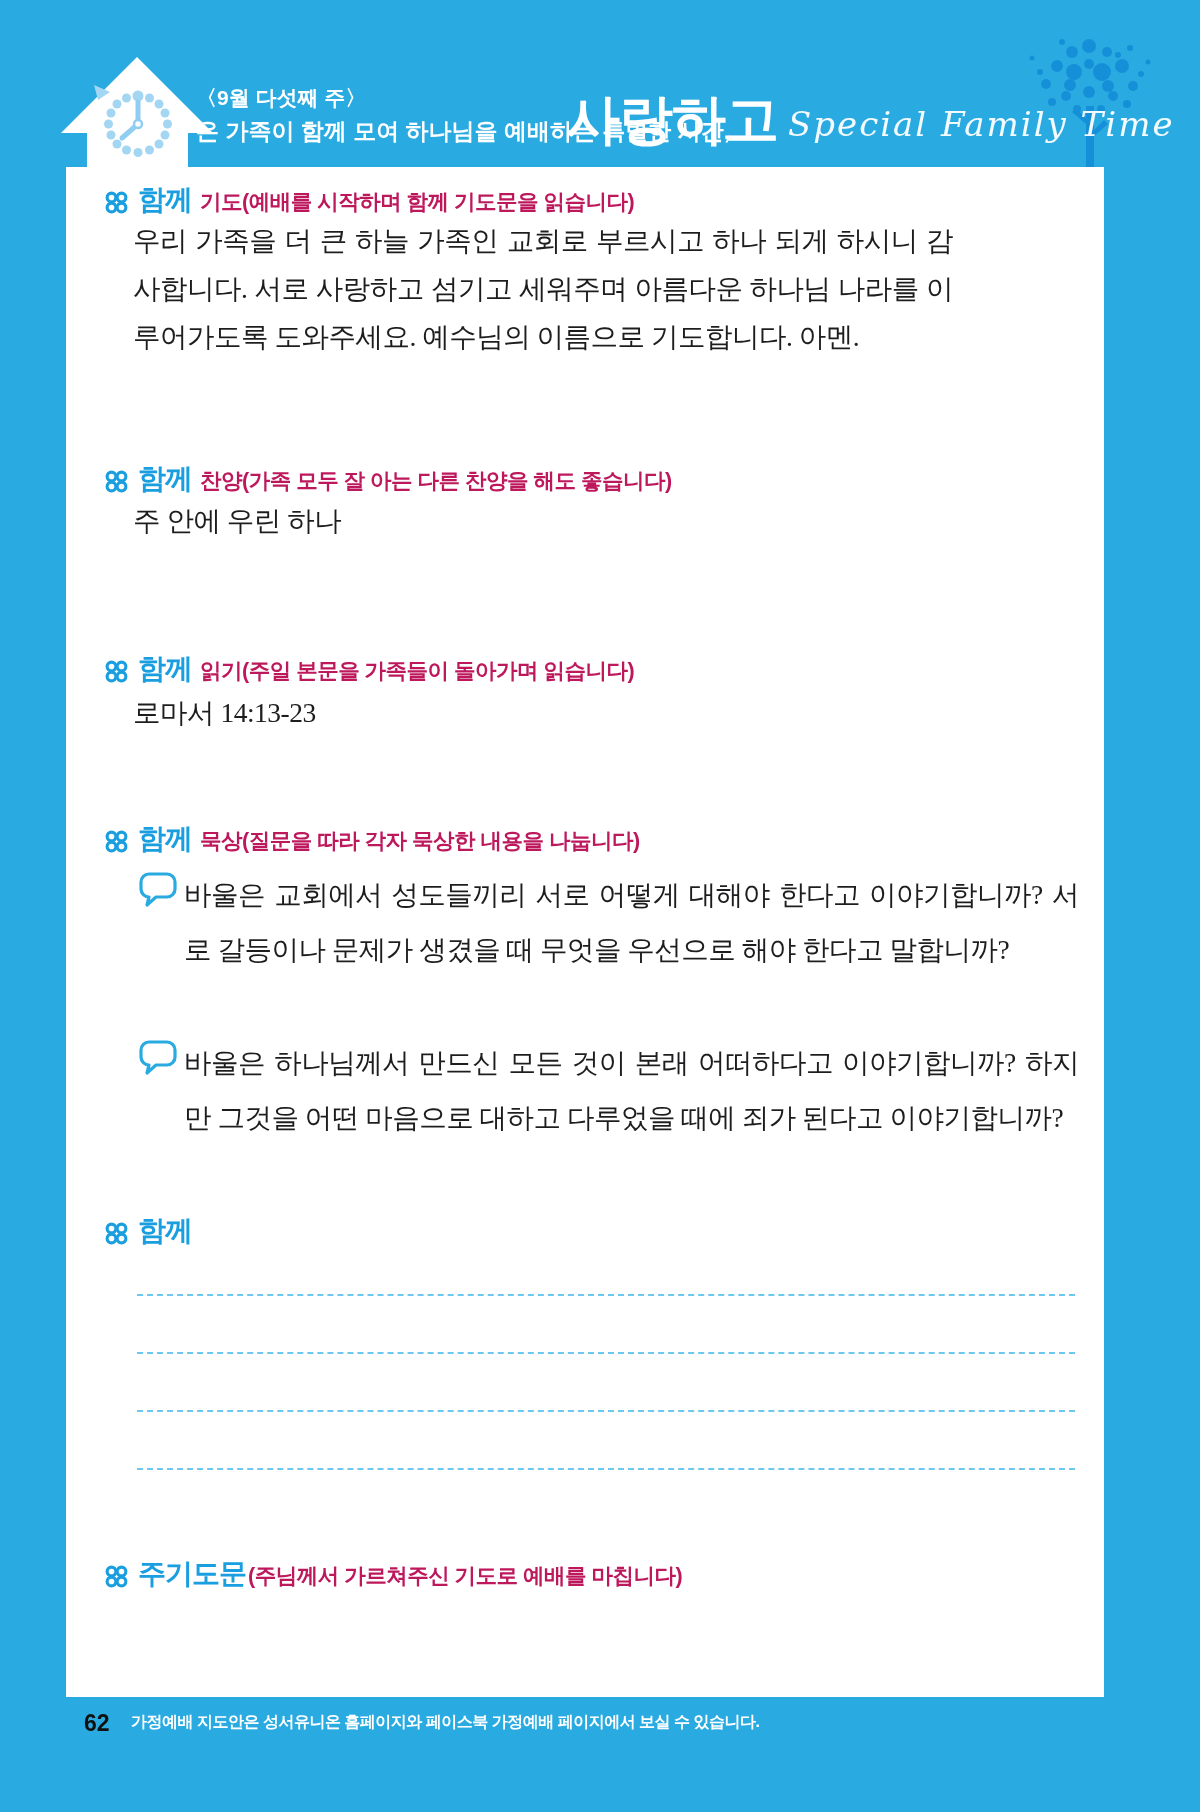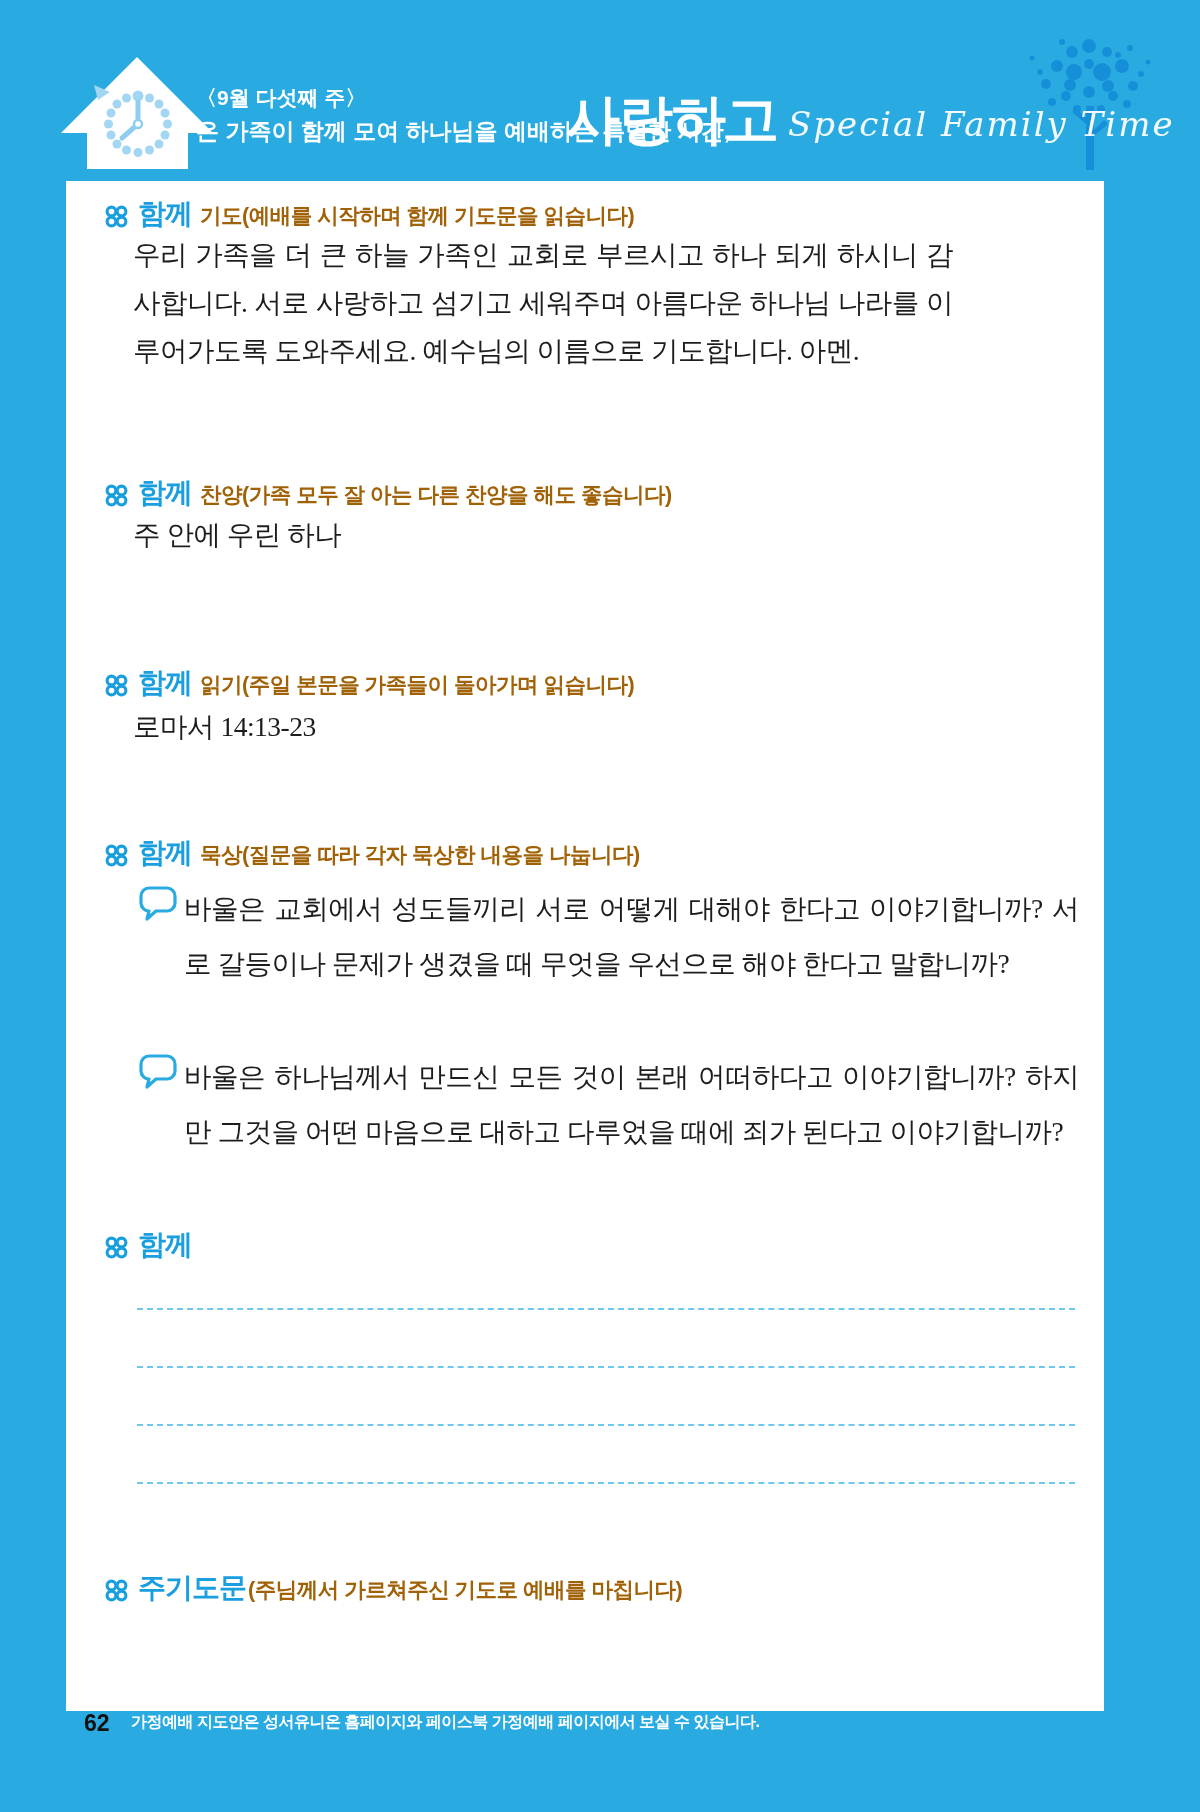--- a/index.html
+++ b/index.html
@@ -14,28 +14,28 @@
   .hdr-week{left:196px;top:84px;color:#fff;font-size:21px;font-weight:700;letter-spacing:0px;}
   .hdr-sub{left:196px;top:116px;color:#fff;font-size:23px;font-weight:600;}
   .hdr-title{left:566px;top:84px;color:#fff;font-size:54px;font-weight:800;letter-spacing:-1px;}
   .hdr-script{left:788px;top:104px;color:rgba(255,255,255,.95);font-size:34px;
     font-family:"DejaVu Serif", serif;font-style:italic;letter-spacing:2px;}
   .house-svg{left:60px;top:54px;}
   .tree-svg{left:1012px;top:28px;}
 
   
   .card{
-    left:66px;top:167px;width:1038px;height:1530px;background:#fff;z-index:5;margin-top:14px;
+    left:66px;top:167px;width:1038px;height:1530px;background:#fff;z-index:5;
   }
 
   
   .heading{position:absolute;display:flex;align-items:baseline;white-space:nowrap;}
   .heading .flower{align-self:center;margin-right:9px;flex:0 0 auto;position:relative;top:2px;}
   .h-label{color:#199EE0;font-size:28px;font-weight:800;letter-spacing:-1px;margin-right:8px;}
-  .h-sub{color:#a16207;font-size:21.5px;font-weight:600;letter-spacing:-0.5px;}
+  .h-sub{color:#be185d;font-size:21.5px;font-weight:600;letter-spacing:-0.5px;}
   .h-sub.tight{margin-left:-6px;}
 
   
   .serif{
     font-family:Liberation Serif, serif;
     color:#1d1d1f;font-size:27.5px;letter-spacing:-0.5px;
   }
   .prayer{left:67px;top:50px;width:820px;line-height:48px;text-align:justify;}
   .oneline{white-space:nowrap;}
 

